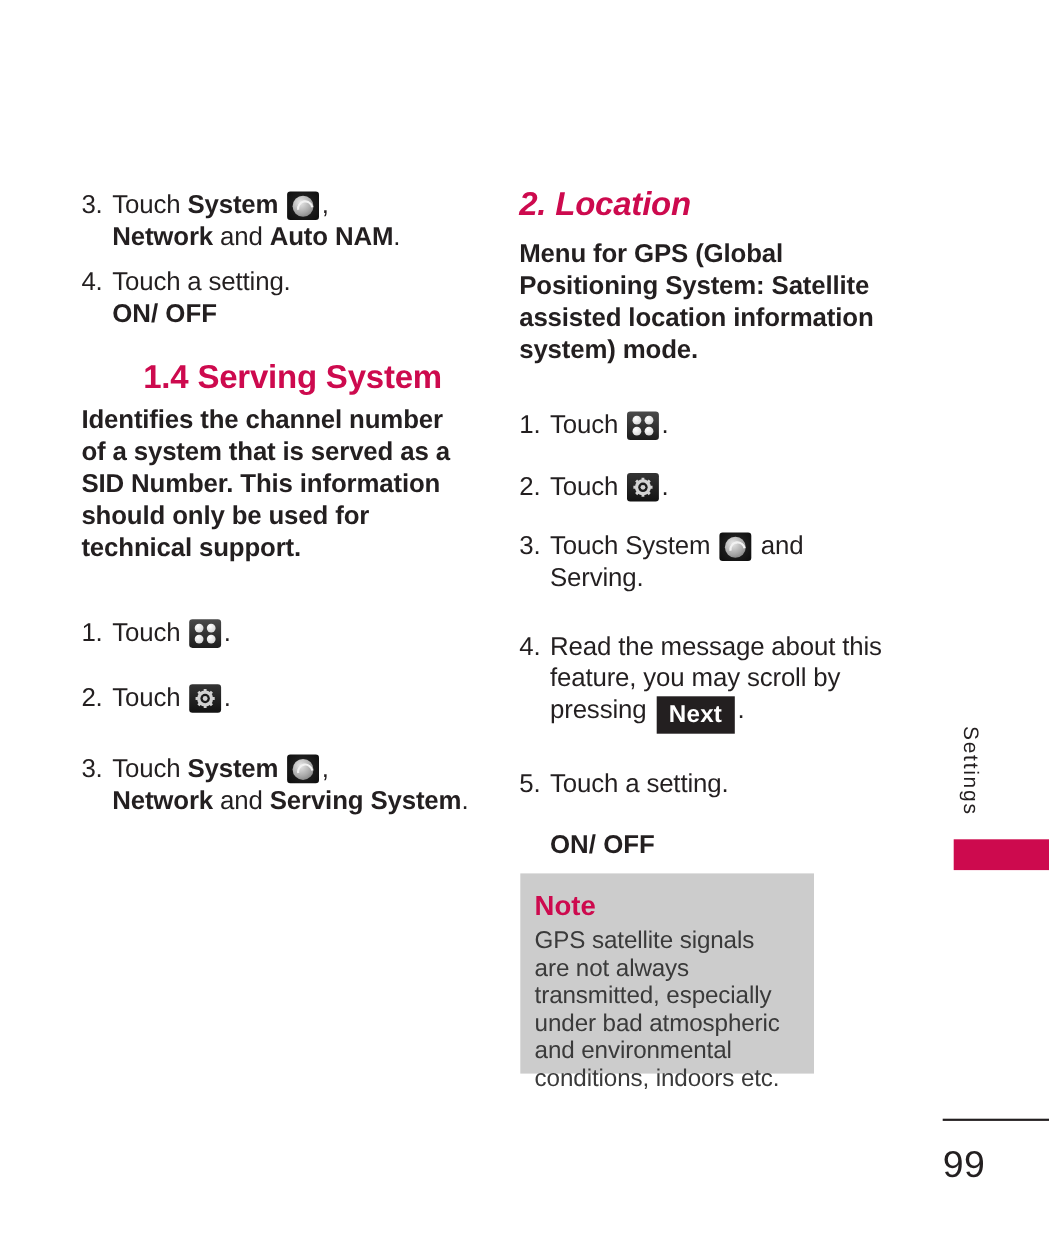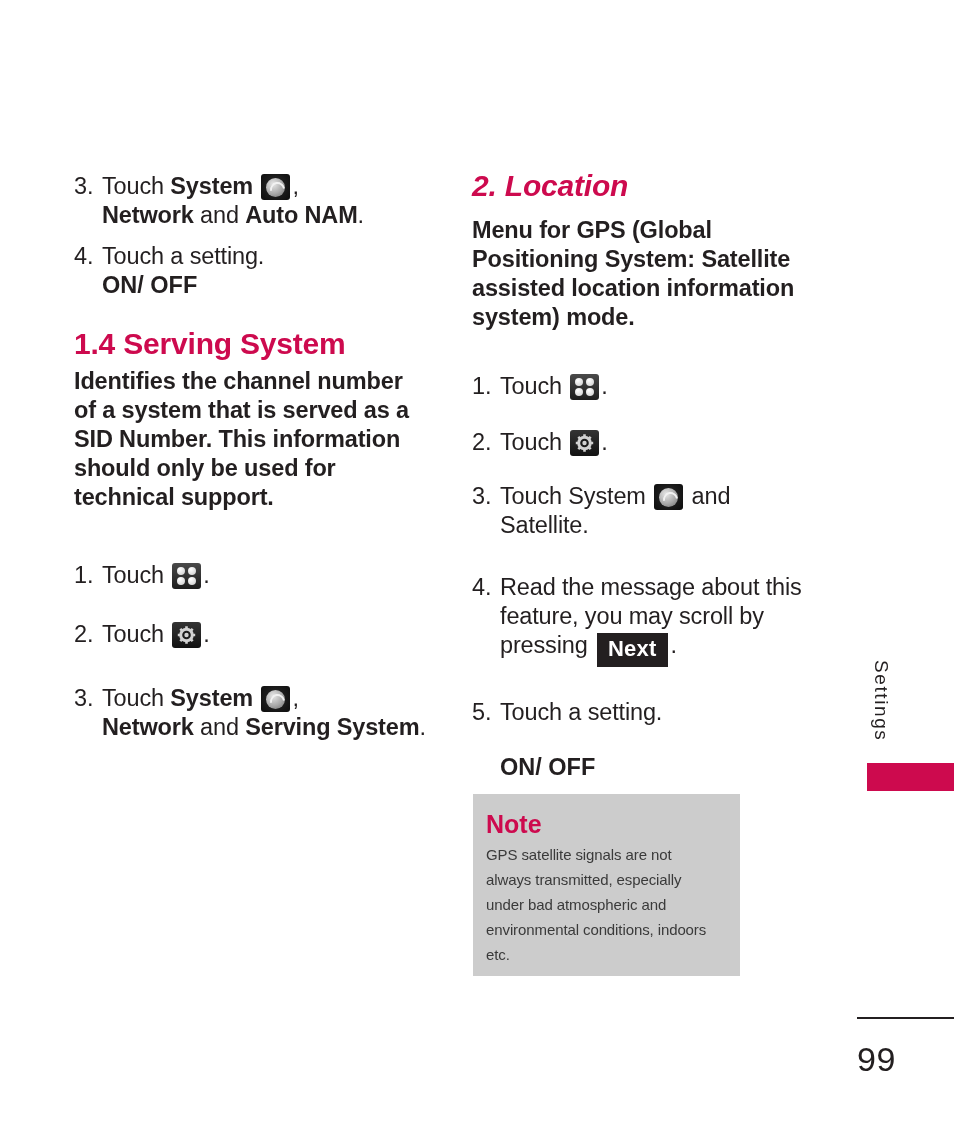--- a/index.html
+++ b/index.html
@@ -150,21 +150,21 @@
     padding: 17px 22px 0 13px;
   }
   .note-title {
     color: #cd0a4e;
     font-size: 25px;
     font-weight: bold;
     line-height: 1.1;
     margin: 0 0 3px 0;
   }
   .note-body {
-    font-size: 15px;
+    font-size: 22px;
     line-height: 25px;
     letter-spacing: -0.1px;
     margin: 0;
     color: #3a3a3a;
   }
 
   
   .side-tab-label {
     position: absolute;
     left: 862px;
@@ -217,21 +217,21 @@
       <span class="ico sys"></span><span>,</span><br>
       <span class="b">Network</span><span> and </span><span class="b">Auto NAM</span><span>.</span>
     </div>
 
     <div class="step" style="position:absolute; left:0; top:242px; width:352px;">
       <span class="num">4.</span>
       <span>Touch a setting.</span><br>
       <span class="onoff">ON/ OFF</span>
     </div>
 
-    <h2 class="h-section" style="position:absolute; left:0; top:328px; width:352px;">1.4 Serving System</h2>
+    <h2 class="h-section" style="position:absolute; left:16px; top:328px; width:352px;text-align:center;">1.4 Serving System</h2>
 
     <p class="body-p" style="position:absolute; left:0; top:367px; width:348px;">Identifies the channel number of a system that is served as a SID Number. This information should only be used for technical support.</p>
 
     <div class="step" style="position:absolute; left:0; top:561px; width:352px;">
       <span class="num">1.</span>
       <span>Touch </span><span class="ico menu"><i></i><i></i><i></i><i></i></span><span>.</span>
     </div>
 
     <div class="step" style="position:absolute; left:0; top:620px; width:352px;">
       <span class="num">2.</span>
@@ -283,21 +283,21 @@
               </g>
             </g>
             <circle cx="10.5" cy="10" r="4.3" fill="#1b1b1b"></circle>
             <circle cx="10.5" cy="10" r="2.2" fill="#d2d2d2"></circle>
           </svg></span><span>.</span>
     </div>
 
     <div class="step" style="position:absolute; left:0; top:482px; width:340px;">
       <span class="num">3.</span>
       <span>Touch System </span><span class="ico sys"></span><span> and</span><br>
-      <span>Satellite.</span>
+      <span>Serving.</span>
     </div>
 
     <div class="step" style="position:absolute; left:0; top:573px; width:340px;">
       <span class="num">4.</span>
       <span>Read the message about this feature, you may scroll by pressing </span><span class="key-next">Next</span><span>.</span>
     </div>
 
     <div class="step" style="position:absolute; left:0; top:698px; width:340px;">
       <span class="num">5.</span>
       <span>Touch a setting.</span>

